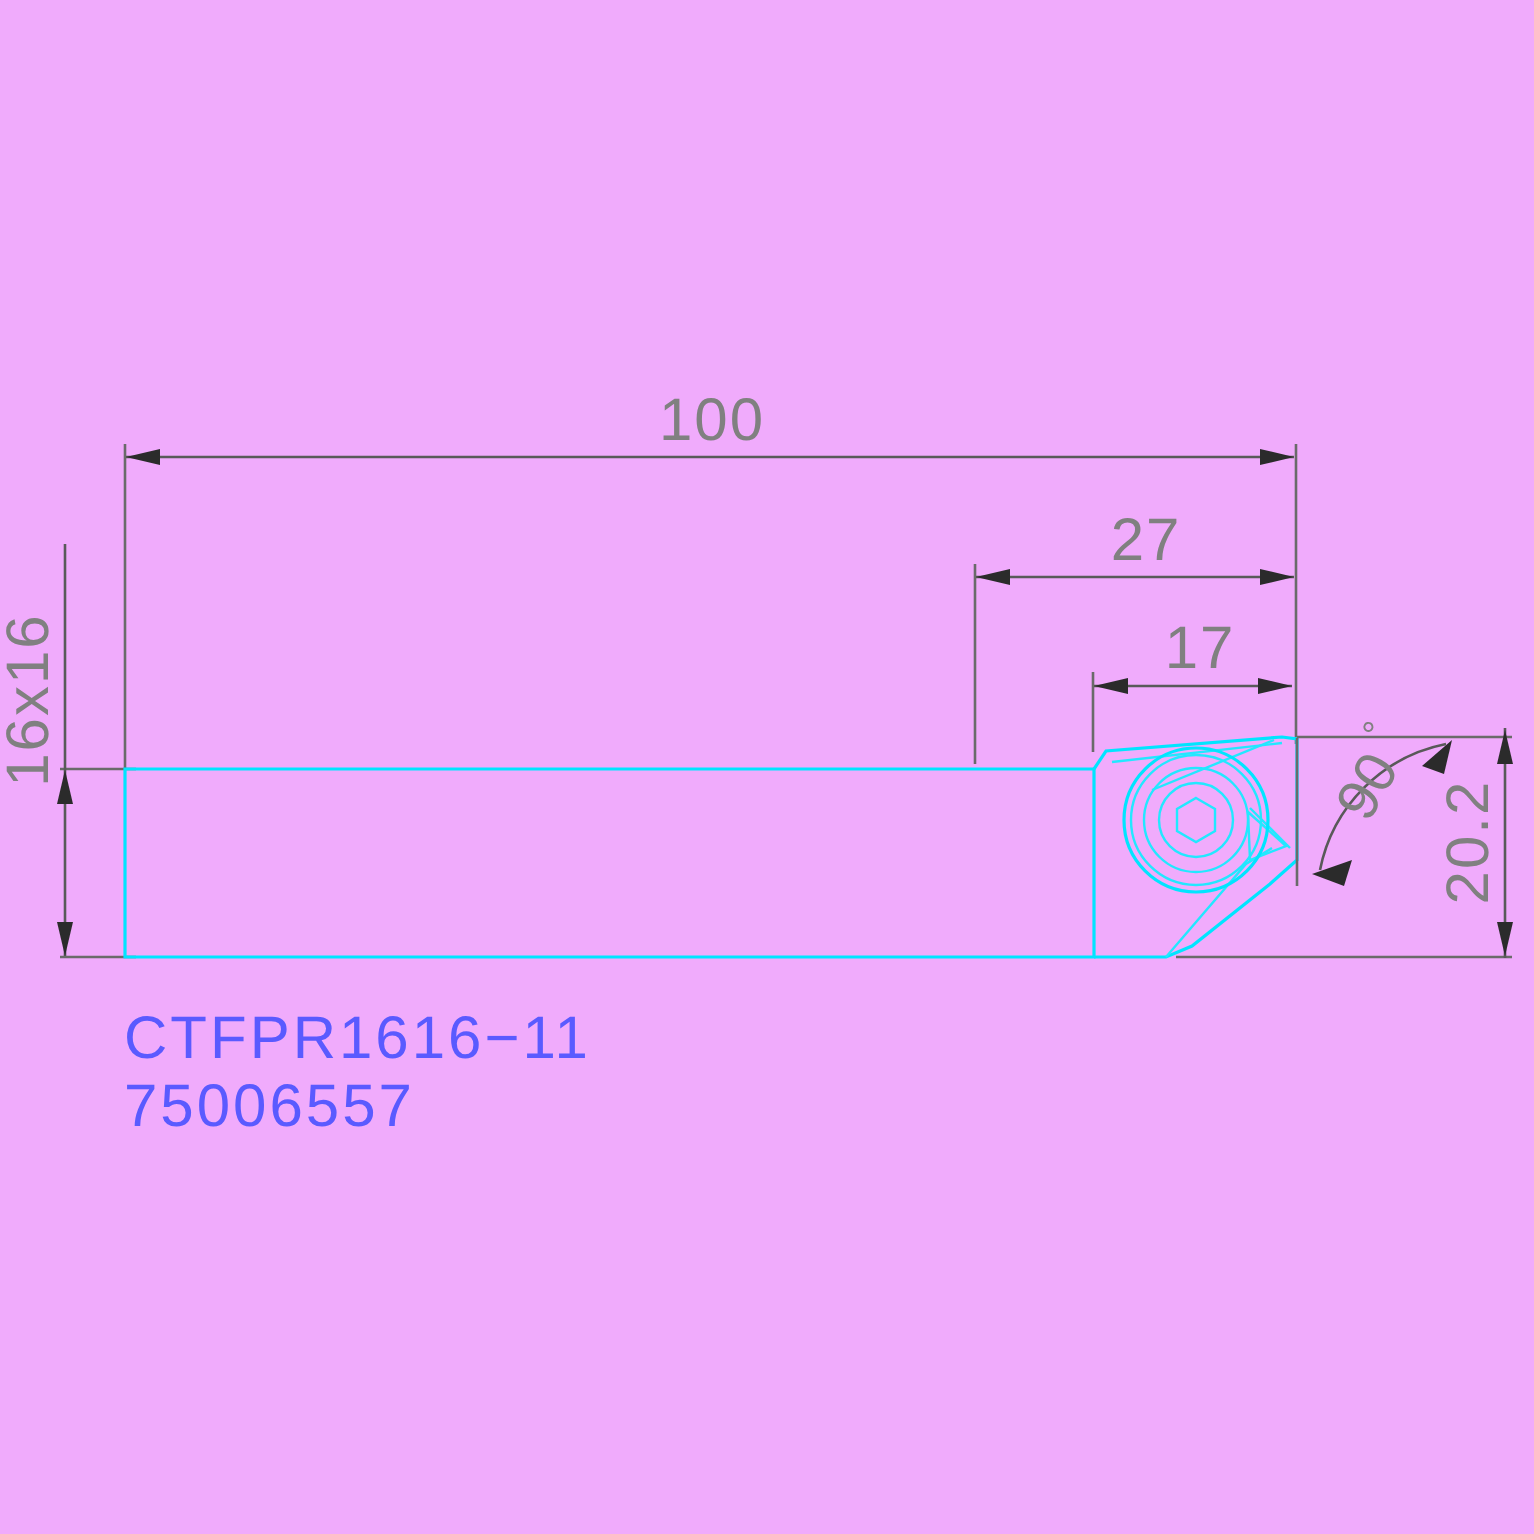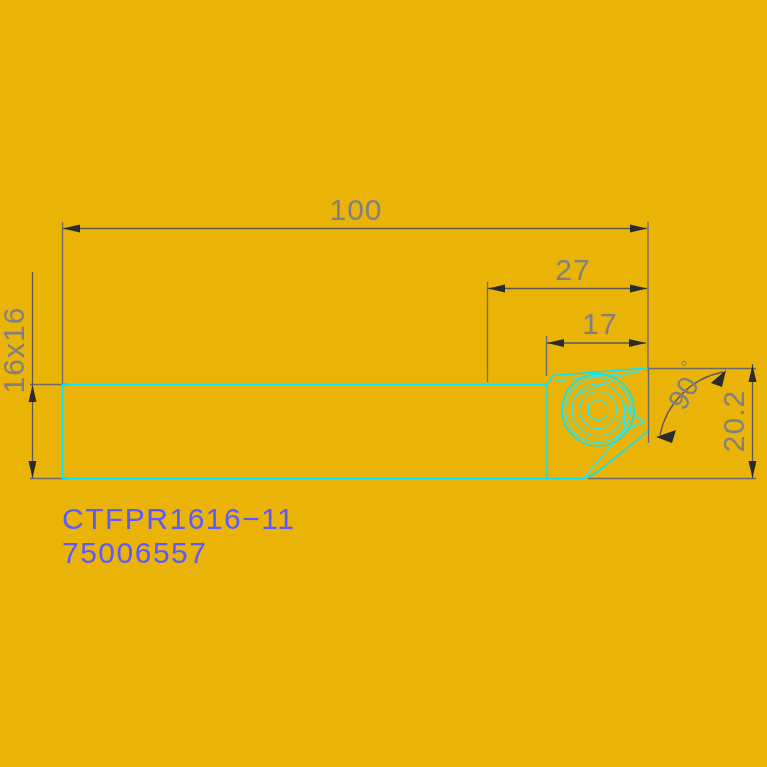--- a/index.html
+++ b/index.html
@@ -10,21 +10,21 @@
   body {
     width: 767px;
     height: 767px;
     font-family: "Liberation Sans", sans-serif;
     overflow: hidden;
   }
   #drawing-root {
     position: relative;
     width: 767px;
     height: 767px;
-    background: #eab308;
+    background: #f0abfc;
   }
   svg.cad {
     display: block;
     width: 767px;
     height: 767px;
   }
   .geom {
     fill: none;
     stroke: #00e5ff;
     stroke-width: 1.6;

